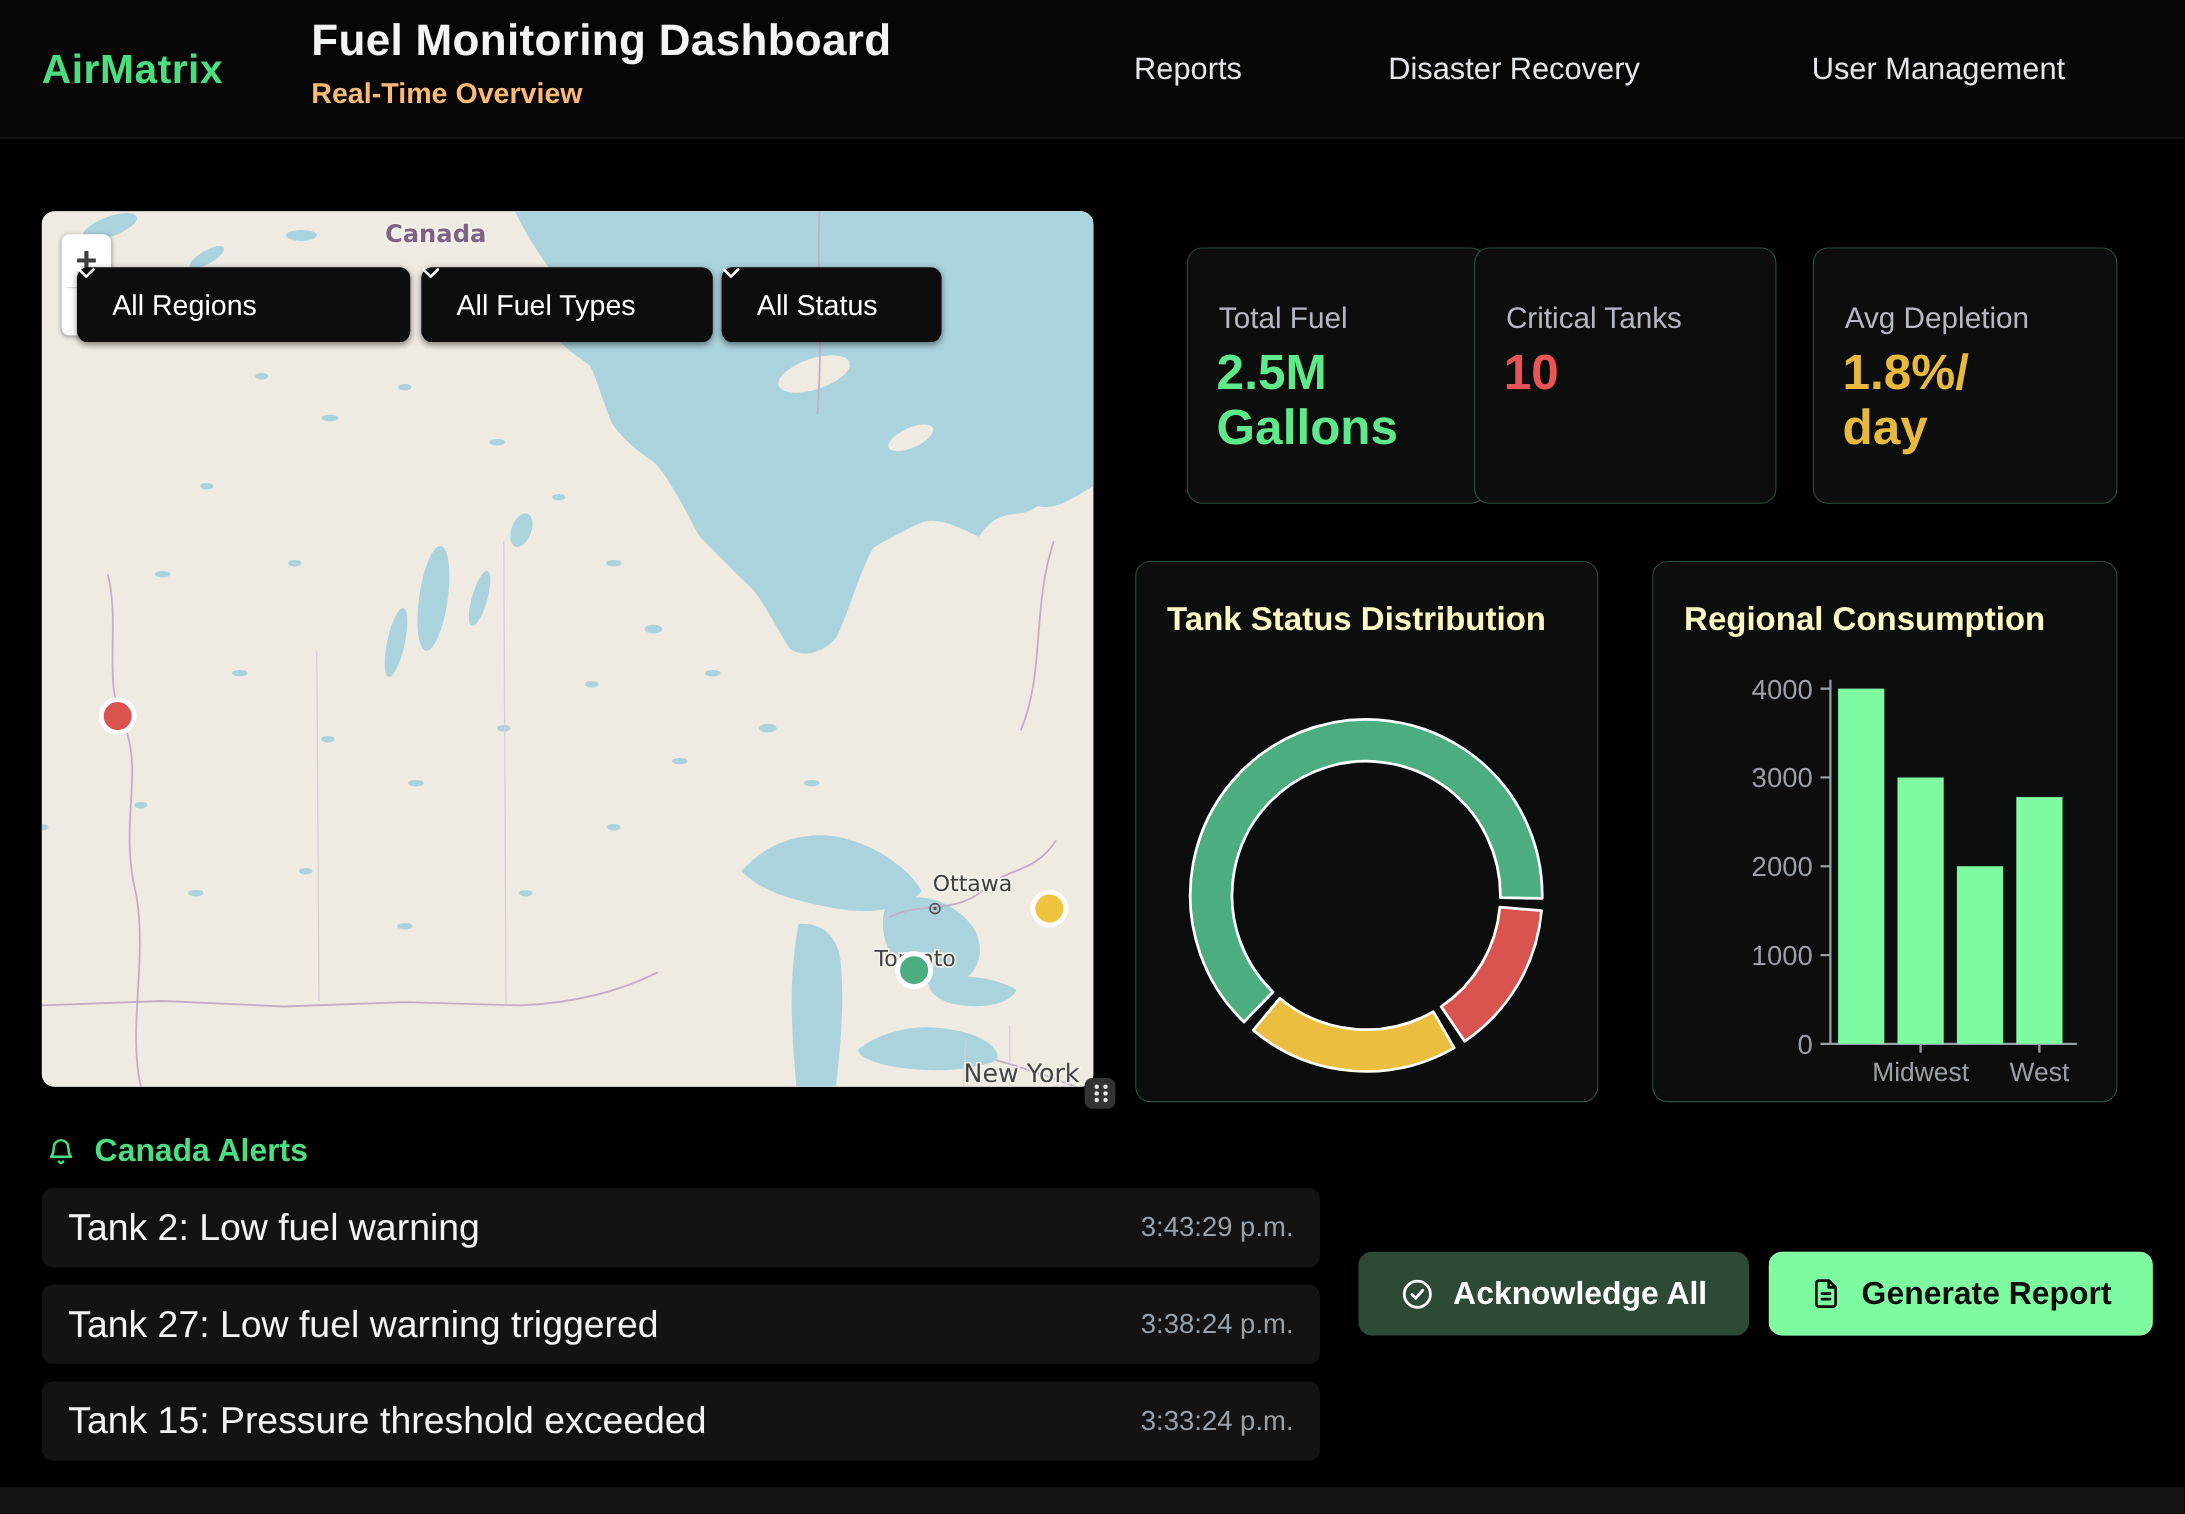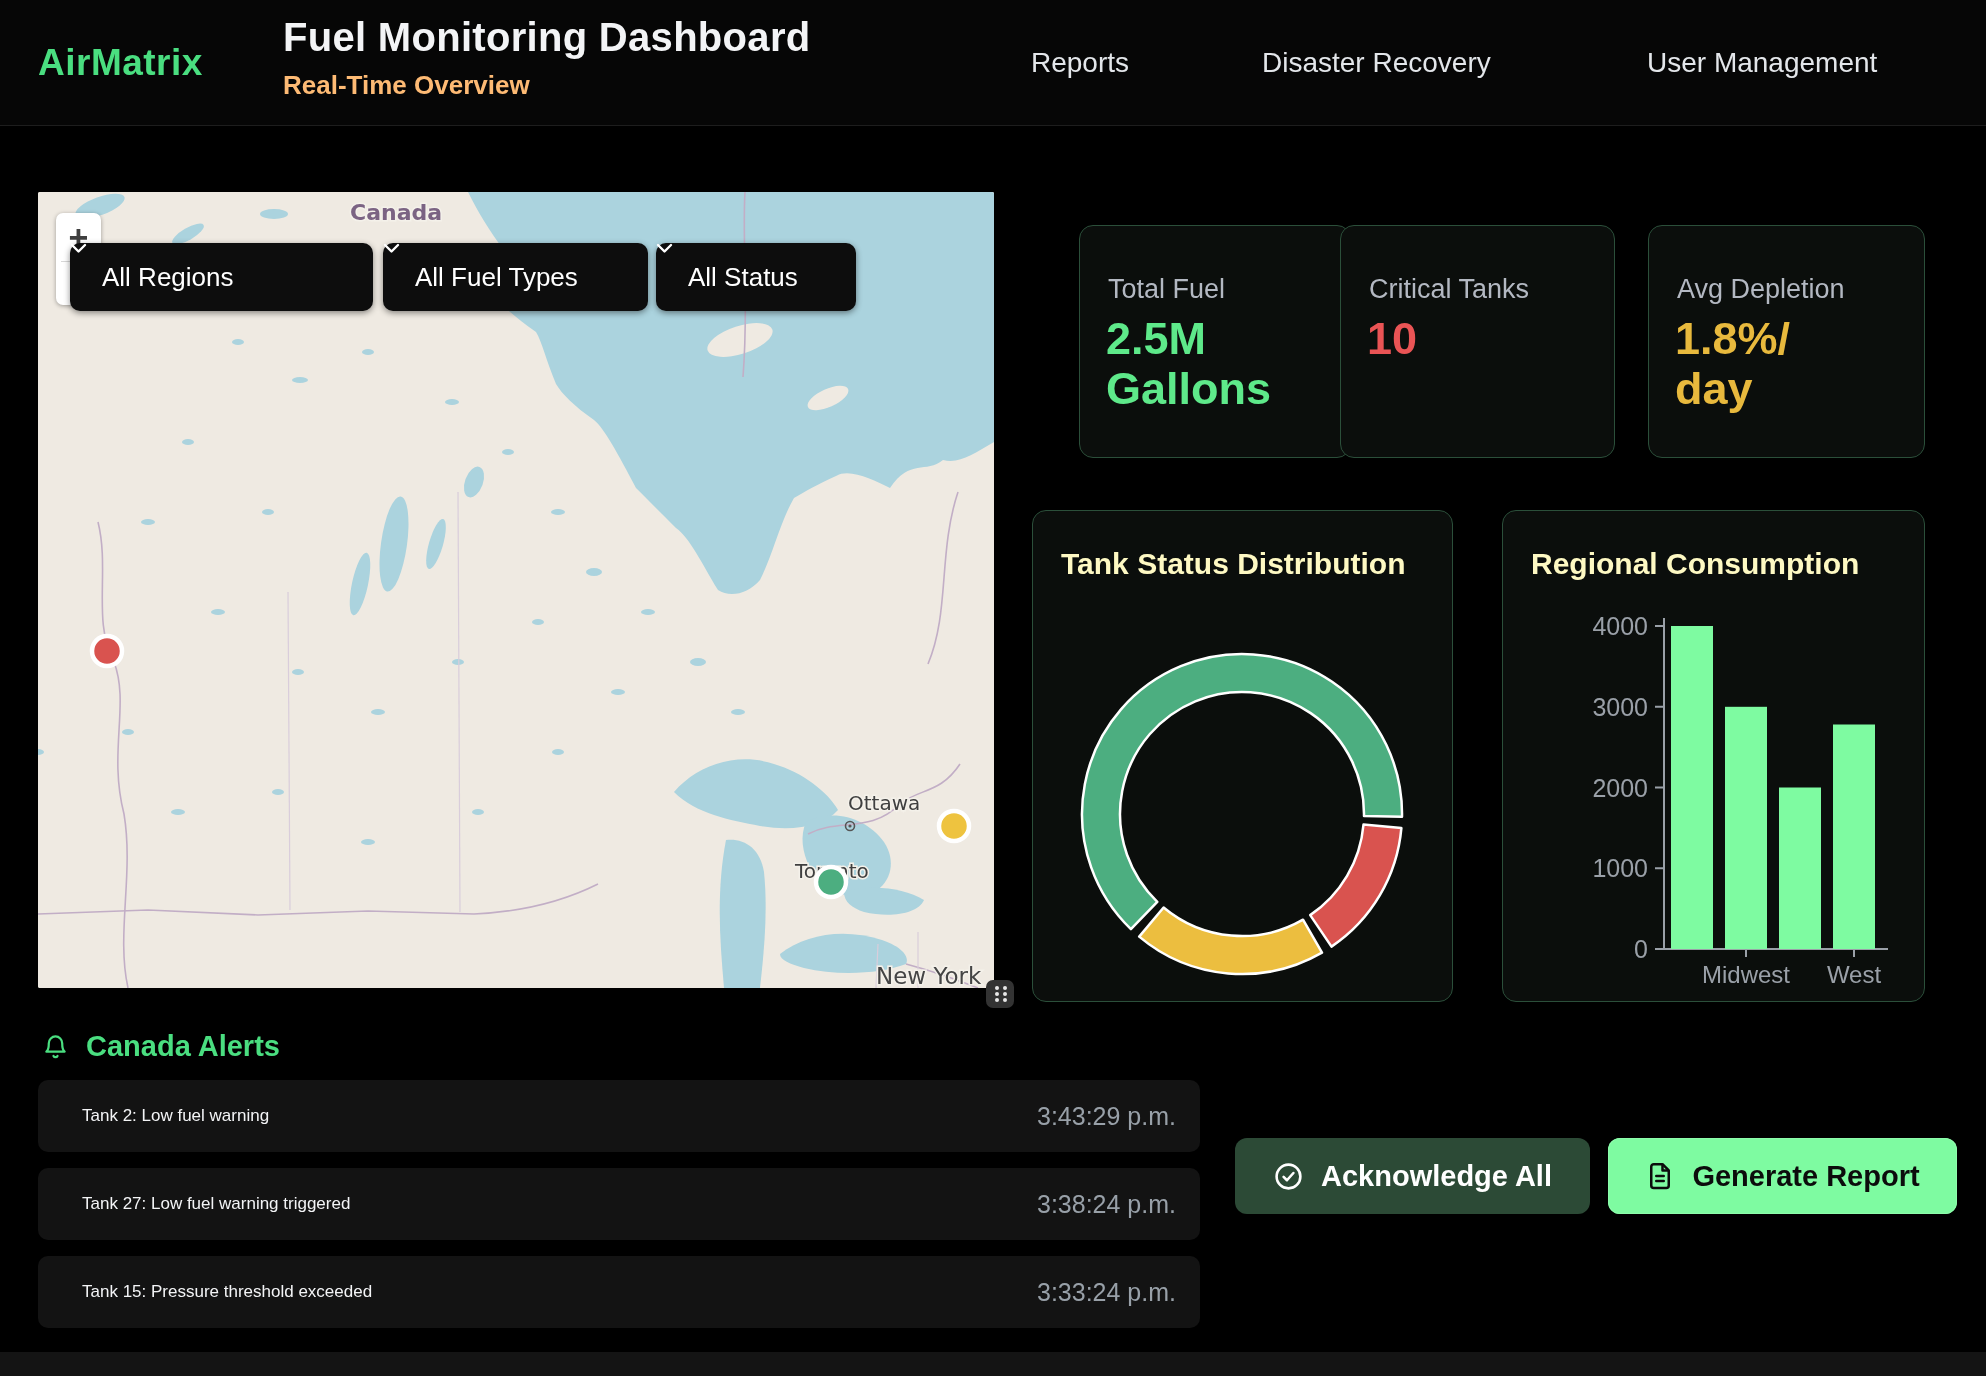--- a/index.html
+++ b/index.html
@@ -10,21 +10,21 @@
   .logo{position:absolute;left:38px;top:0;height:125px;display:flex;align-items:center;
     font-size:37px;font-weight:bold;color:#4ade80;letter-spacing:.5px;}
   .titleblock{position:absolute;left:283px;top:15px;}
   .title{font-size:40px;font-weight:bold;color:#f3f4f6;letter-spacing:.3px;}
   .subtitle{font-size:26px;font-weight:600;color:#fdba74;margin-top:10px;}
   .nav-item{position:absolute;top:0;height:125px;display:flex;align-items:center;
     font-size:28px;color:#e3e6ea;cursor:pointer;}
   .nav-reports{left:1031px;} .nav-dr{left:1262px;} .nav-um{left:1647px;}
 
   
-  .map{position:absolute;left:38px;top:192px;width:956px;height:796px;border-radius:2px;
+  .map{position:absolute;left:38px;top:192px;width:956px;height:796px;border-radius:12px;
     overflow:hidden;background:#efeae2;}
   .map svg{position:absolute;left:0;top:0;}
   .map-filter{position:absolute;top:51px;height:68px;background:#0d0d0d;border-radius:10px;
     display:flex;align-items:center;justify-content:space-between;padding:0 20px 0 32px;
     box-shadow:0 2px 6px rgba(0,0,0,.45);cursor:pointer;box-sizing:border-box;}
   .map-filter .lbl{color:#fff;font-size:26px;font-weight:500;white-space:nowrap;}
   .f-regions{left:32px;width:303px;} .f-fuel{left:345px;width:265px;} .f-status{left:618px;width:200px;}
   .zoomctl{position:absolute;left:18px;top:21px;width:45px;height:92px;background:#fff;border-radius:7px;
     box-shadow:0 1px 4px rgba(0,0,0,.35);}
   .zoomctl .plus{position:absolute;left:0;top:2px;width:45px;height:44px;display:flex;align-items:center;
@@ -40,21 +40,21 @@
   .stat-value{position:absolute;left:26px;top:88px;font-size:45px;font-weight:bold;line-height:1.12;white-space:pre-line;}
 
   
   .chart-title{position:absolute;left:28px;top:36px;font-size:30px;font-weight:bold;color:#fef9c3;}
 
   
   .alerts-head{position:absolute;left:42px;top:1030px;display:flex;align-items:center;gap:17px;}
   .alerts-head .txt{font-size:29px;font-weight:bold;color:#4ade80;}
   .alert-row{position:absolute;left:38px;width:1162px;height:72px;background:#131313;border-radius:10px;
     display:flex;align-items:center;justify-content:space-between;padding:0 24px;box-sizing:border-box;cursor:pointer;}
-  .alert-row .a-text{font-size:17px;color:#f3f4f6;margin-left:20px;}
+  .alert-row .a-text{font-size:34px;color:#f3f4f6;}
   .alert-row .a-time{font-size:25px;color:#98a0a8;text-align:right;}
 
   
   .btn{position:absolute;top:1138px;height:76px;border-radius:12px;display:flex;align-items:center;
     justify-content:center;gap:17px;font-size:29px;font-weight:bold;cursor:pointer;border:none;}
   .btn-ack{left:1235px;width:355px;background:#2c4a36;color:#fff;}
   .btn-gen{left:1608px;width:349px;background:#7efba1;color:#0c0c0c;box-shadow:0 0 0 1px #8dfcab inset;}
 
   .bottom-strip{position:absolute;left:0;top:1352px;width:1986px;height:24px;background:#141414;}
 

